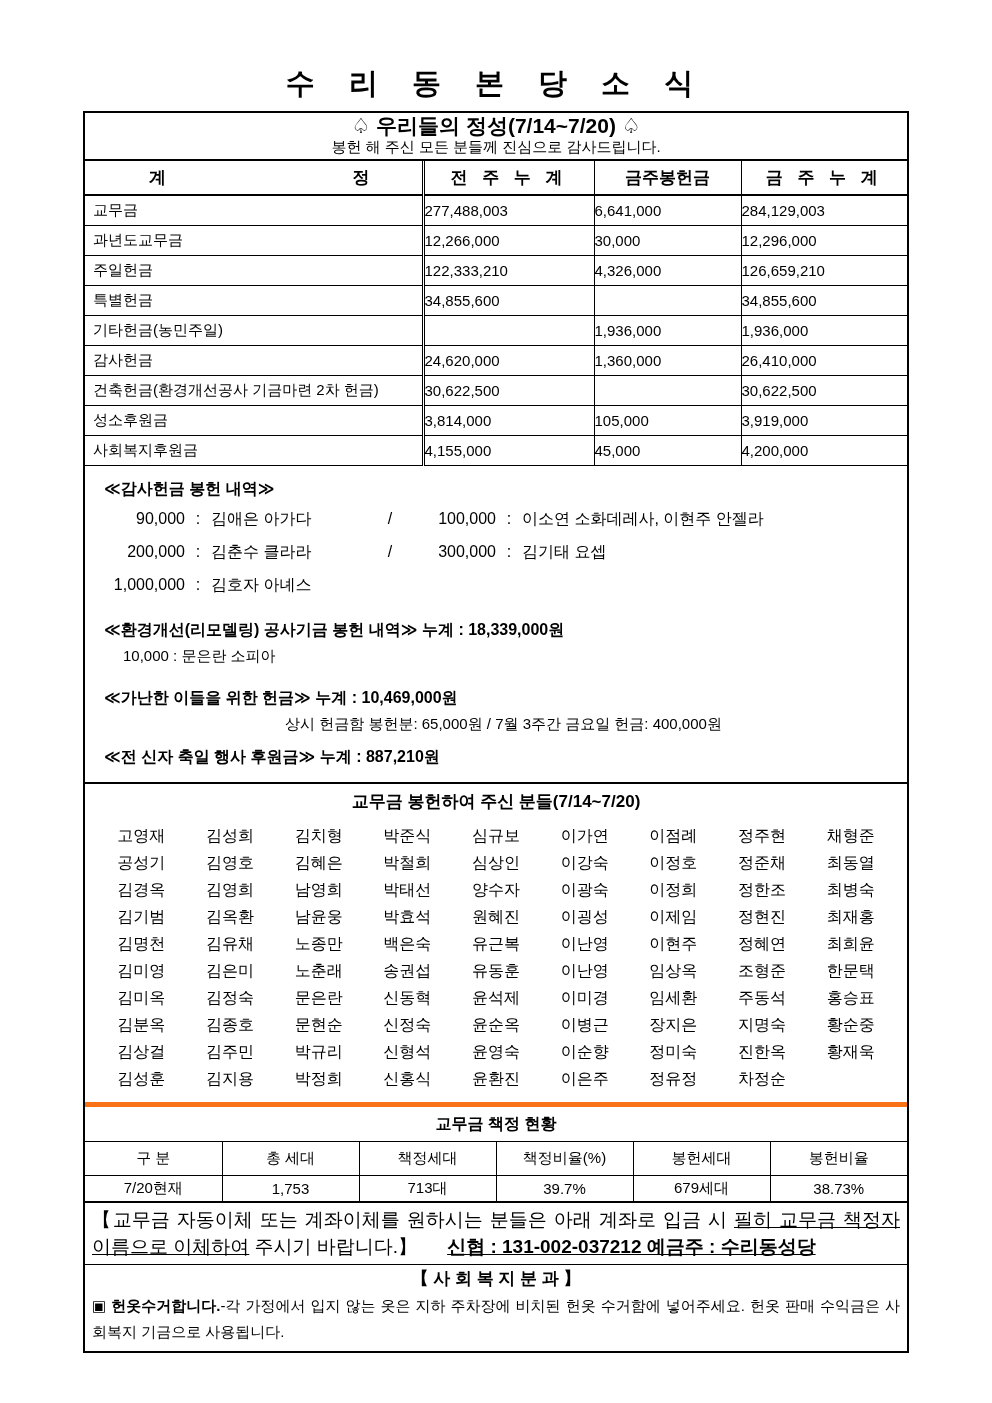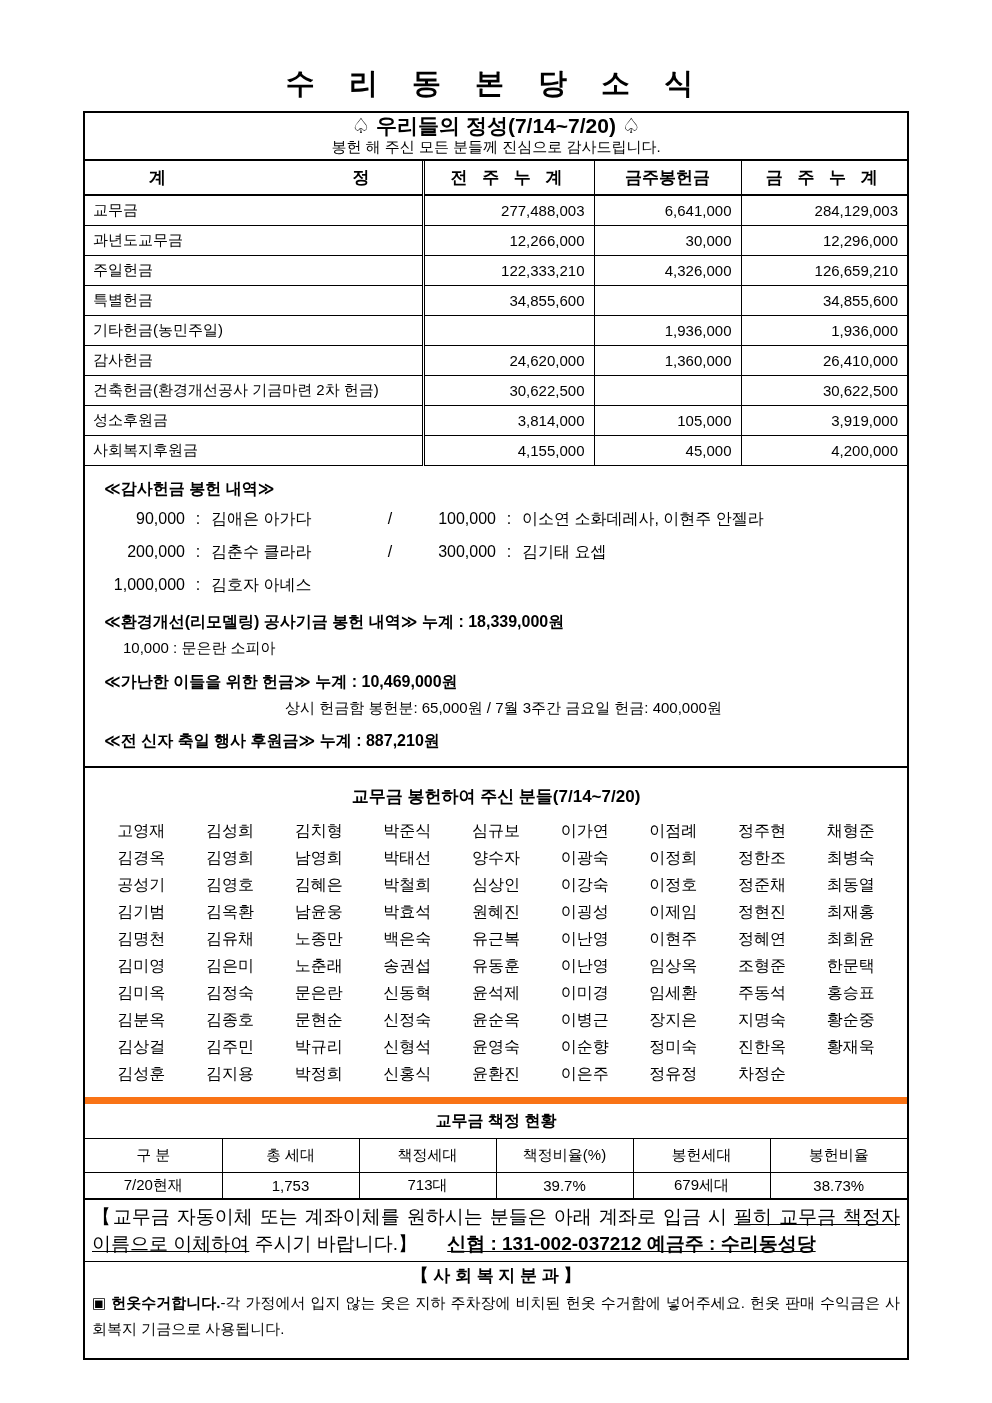--- a/index.html
+++ b/index.html
@@ -34,59 +34,59 @@
   .offering-table tr > *:last-child  { border-right: none; }
   .offering-table thead th {
     border-bottom: 2px solid #000; border-top: none;
     height: 34px; font-size: 17px; font-weight: bold;
   }
   .offering-table thead th.c1h { padding: 0 52px 0 64px; }
   .c1flex { display: flex; justify-content: space-between; }
   .sp { letter-spacing: 5px; }
   .offering-table td { height: 30px; font-size: 15px; }
   .offering-table td.lbl { text-align: left;  padding-left: 8px; }
-  .offering-table td.num { text-align: right; padding-right: 9px; margin-top: 32px; }
+  .offering-table td.num { padding-right: 9px; margin-top: 32px; }
   .dbl { border-right: 3px double #000 !important; }
   
   .details { border-bottom: 2px solid #000; padding: 10px 0 12px; }
   .detail-heading { font-size: 16px; font-weight: bold; line-height: 26px; padding-left: 19px; }
   .thanks-row { display: flex; font-size: 16px; line-height: 33px; padding-left: 8px; }
   .amt   { text-align: right; }
   .a1    { flex: 0 0 92px; }
   .a2    { flex: 0 0 85px; }
   .colon { flex: 0 0 26px; text-align: center; }
   .nm1   { flex: 0 0 158px; }
   .slash { flex: 0 0 42px; text-align: center; }
-  .mt1 { margin-top: 8px; }
+  .mt1 { margin-top: 16px; }
   .mt2 { margin-top: 7px; }
   .detail-line { font-size: 15px; line-height: 26px; }
   .ind-a { padding-left: 38px; }
   .ind-b { padding-left: 15px; text-align: center; }
   
-  .pledgers { border-bottom: 7px solid #f97316; padding: 15px 0 10px; }
+  .pledgers { border-bottom: 5px solid #f97316; padding: 4px 0 10px; }
   .pledgers-title { text-align: center; font-size: 17px; font-weight: bold; line-height: 28px; margin-bottom: 6px; }
   .names-grid { padding: 0 12px; }
   .names-row { display: grid; grid-template-columns: repeat(9, 1fr); }
   .pname { text-align: center; font-size: 16px; line-height: 27px; white-space: nowrap; }
   
   .assessment-title { text-align: center; font-size: 16px; font-weight: bold; line-height: 34px; border-bottom: 1px solid #000; }
   .assessment-table { width: 100%; border-collapse: collapse; table-layout: fixed; }
   .assessment-table th, .assessment-table td { border: 1px solid #000; font-size: 15px; font-weight: normal; text-align: center; }
   .assessment-table tr > *:first-child { border-left: none; }
   .assessment-table tr > *:last-child  { border-right: none; }
   .assessment-table th { height: 34px; border-top: none; }
   .assessment-table td { height: 25px; border-bottom: none; }
   
   .transfer { border-top: 2px solid #000; font-size: 19px; line-height: 27px; padding: 3px 7px 4px; text-align: justify; }
   .t-underline { text-decoration: underline; }
   .t-account { font-weight: bold; text-decoration: underline; margin-left: 30px; }
   
   .welfare { border-top: 1px solid #000; }
   .welfare-title { text-align: center; font-size: 17px; font-weight: bold; line-height: 28px; }
-  .welfare-body { font-size: 15px; line-height: 26px; padding: 0 7px 16px; text-align: justify; }
+  .welfare-body { font-size: 15px; line-height: 26px; padding: 0 7px 6px; text-align: justify; }
   .w-lead { font-weight: bold; }
 </style>
 </head>
 <body>
 
 <div class="sheet">
 
   <h1 class="page-title">수 리 동 본 당 소 식</h1>
 
   <div class="bulletin">
@@ -219,40 +219,40 @@
             <span class="pname">김성희</span>
             <span class="pname">김치형</span>
             <span class="pname">박준식</span>
             <span class="pname">심규보</span>
             <span class="pname">이가연</span>
             <span class="pname">이점례</span>
             <span class="pname">정주현</span>
             <span class="pname">채형준</span>
           </div>
           <div class="names-row">
+            <span class="pname">공성기</span>
+            <span class="pname">김영호</span>
+            <span class="pname">김혜은</span>
+            <span class="pname">박철희</span>
+            <span class="pname">심상인</span>
+            <span class="pname">이강숙</span>
+            <span class="pname">이정호</span>
+            <span class="pname">정준채</span>
+            <span class="pname">최동열</span>
+          </div>
+          <div class="names-row">
             <span class="pname">김경옥</span>
             <span class="pname">김영희</span>
             <span class="pname">남영희</span>
             <span class="pname">박태선</span>
             <span class="pname">양수자</span>
             <span class="pname">이광숙</span>
             <span class="pname">이정희</span>
             <span class="pname">정한조</span>
             <span class="pname">최병숙</span>
-          </div>
-          <div class="names-row">
-            <span class="pname">공성기</span>
-            <span class="pname">김영호</span>
-            <span class="pname">김혜은</span>
-            <span class="pname">박철희</span>
-            <span class="pname">심상인</span>
-            <span class="pname">이강숙</span>
-            <span class="pname">이정호</span>
-            <span class="pname">정준채</span>
-            <span class="pname">최동열</span>
           </div>
           <div class="names-row">
             <span class="pname">김기범</span>
             <span class="pname">김옥환</span>
             <span class="pname">남윤웅</span>
             <span class="pname">박효석</span>
             <span class="pname">원혜진</span>
             <span class="pname">이굉성</span>
             <span class="pname">이제임</span>
             <span class="pname">정현진</span>

